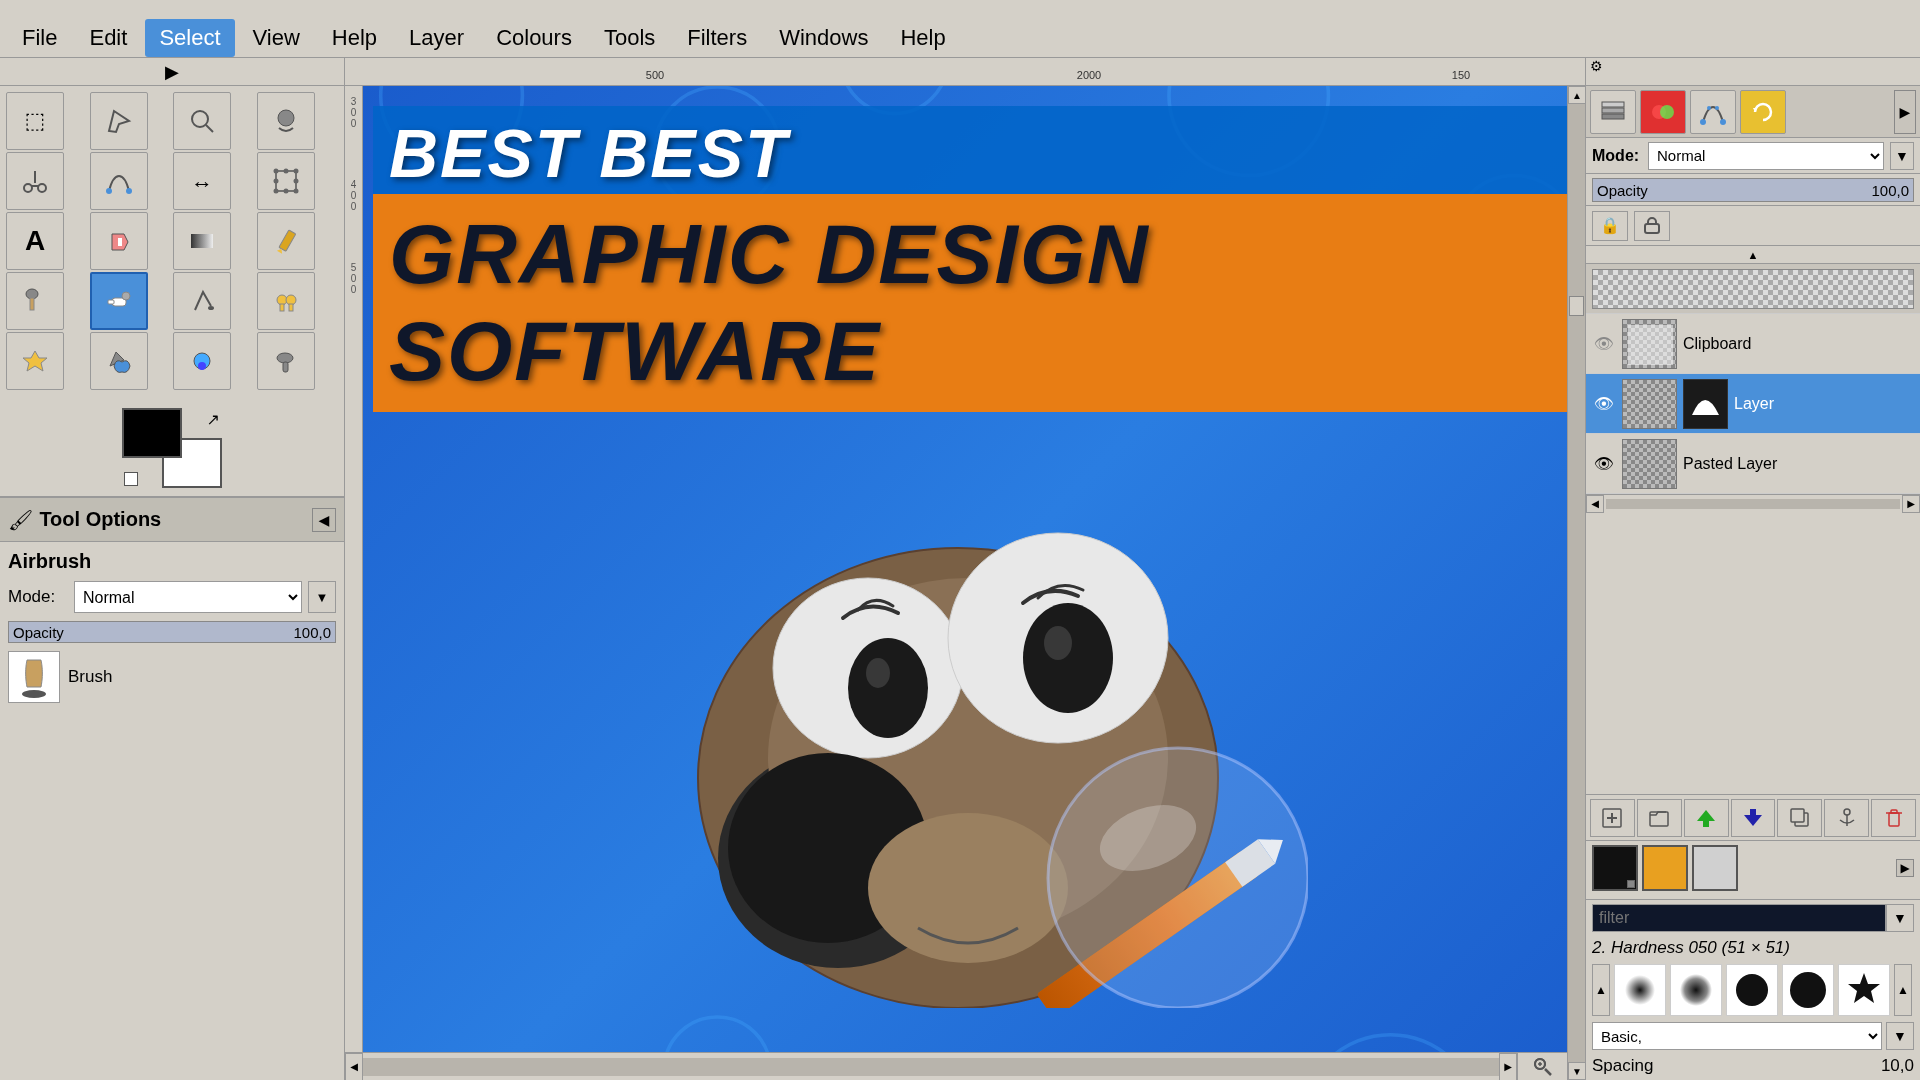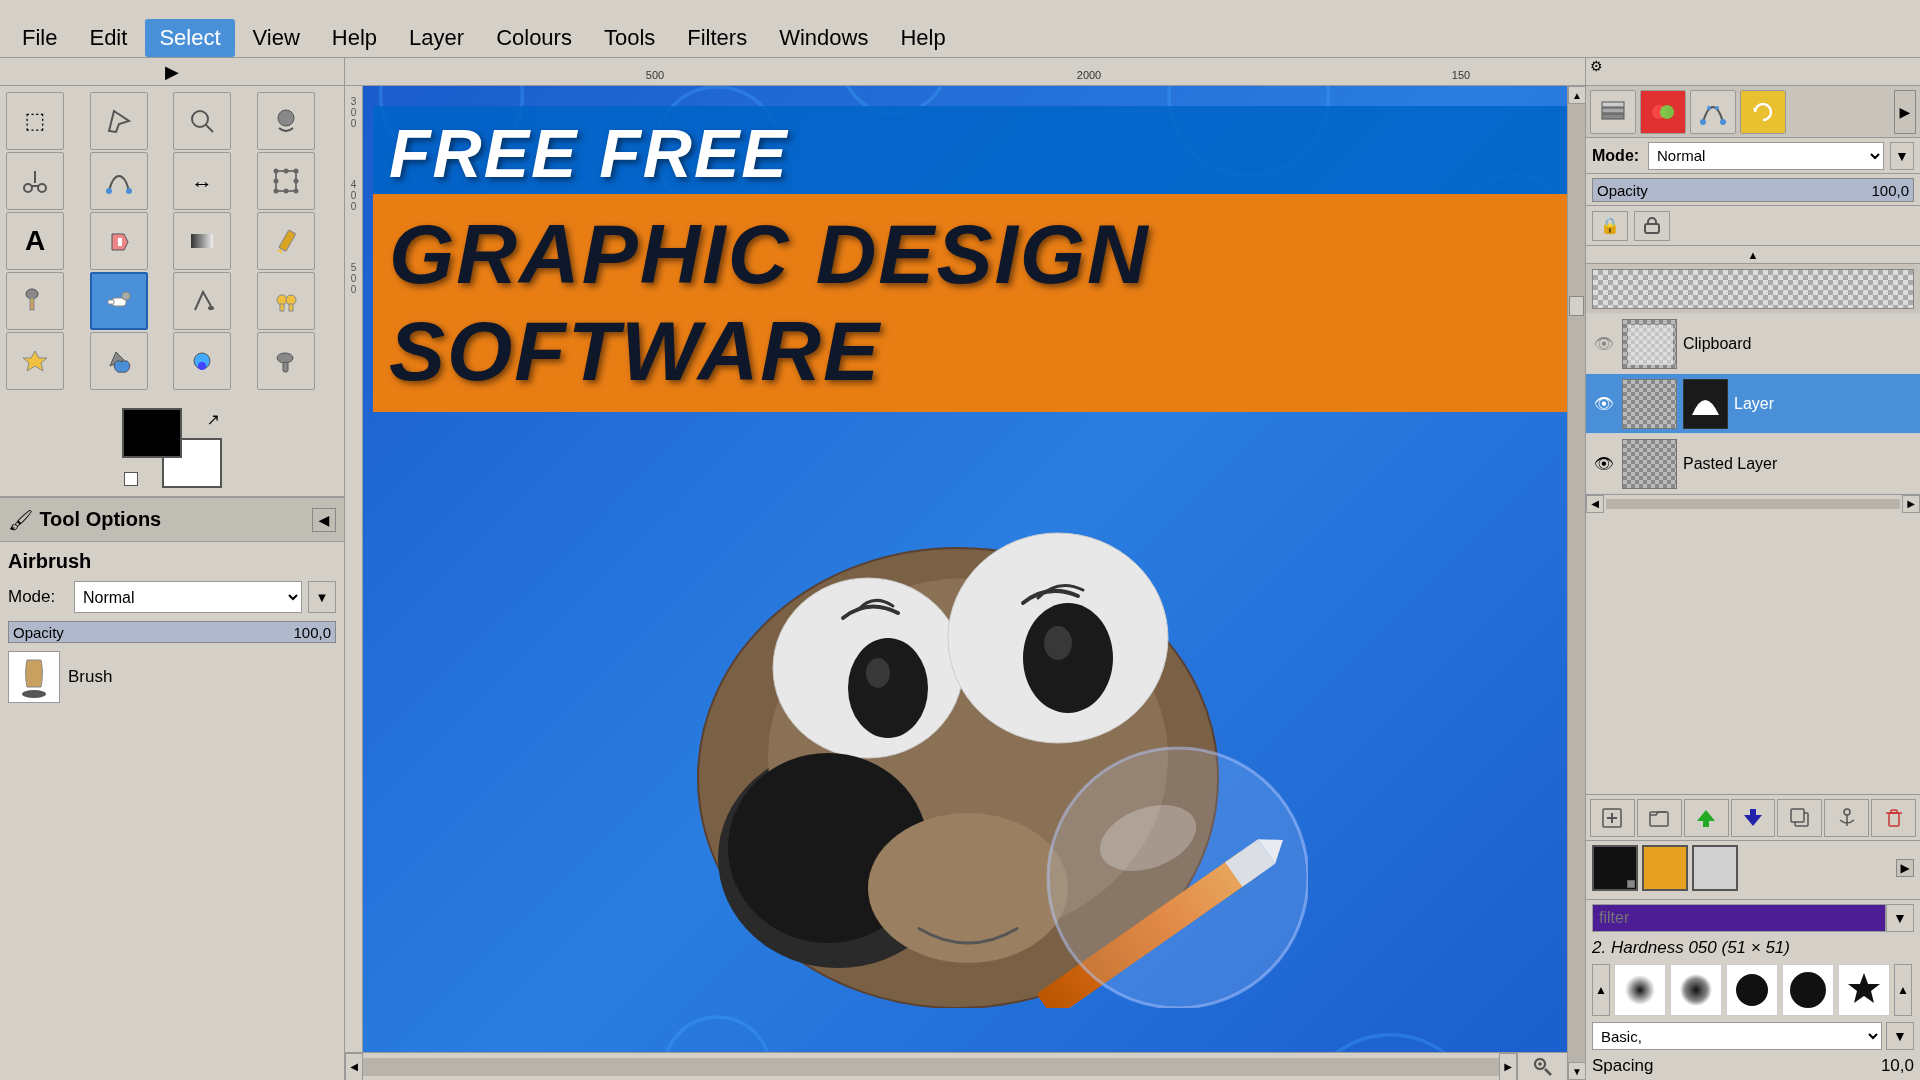--- a/index.html
+++ b/index.html
@@ -280,21 +280,21 @@
       display: flex; align-items: center; justify-content: center; font-size: 12px; cursor: pointer;
       margin-left: auto;
     }
 
     
     #brush-filter-section { padding: 4px 6px; }
     #filter-row {
       display: flex; align-items: center; margin-bottom: 6px;
     }
     #filter-input {
-      flex: 1; height: 28px; border: 1px solid #999; background: #4c1d95;
+      flex: 1; height: 28px; border: 1px solid #999; background: #0f172a;
       font-size: 16px; padding: 2px 6px; color: #888;
     }
     #filter-dropdown {
       width: 28px; height: 28px; background: #d4d0c8; border: 1px solid #999;
       display: flex; align-items: center; justify-content: center; cursor: pointer; font-size: 14px;
     }
     #brush-hardness-label { font-size: 17px; margin-bottom: 6px; font-style: italic; }
     #brush-presets {
       display: flex; align-items: center; gap: 4px; margin-bottom: 6px;
     }
@@ -550,21 +550,21 @@
           <circle cx="600" cy="60" r="28" fill="none" stroke="#4af" stroke-width="2"></circle>
           <circle cx="650" cy="180" r="35" fill="none" stroke="#4af" stroke-width="2"></circle>
           <circle cx="100" cy="700" r="40" fill="none" stroke="#4af" stroke-width="2"></circle>
           <circle cx="200" cy="650" r="30" fill="none" stroke="#4af" stroke-width="2"></circle>
           <circle cx="580" cy="680" r="50" fill="none" stroke="#4af" stroke-width="2"></circle>
           <circle cx="450" cy="720" r="35" fill="none" stroke="#4af" stroke-width="2"></circle>
         </svg>
       </div>
 
       <div id="banner-top">
-        <span id="banner-top-text">FREE FREE</span>
+        <span id="banner-top-text">BEST BEST</span>
       </div>
 
       <div id="banner-bottom">
         <span id="banner-bottom-text">GRAPHIC DESIGN SOFTWARE</span>
       </div>
 
       <div id="mascot-area">
         <svg width="650" height="650" viewBox="0 0 650 650">
 
           <ellipse cx="300" cy="420" rx="260" ry="230" fill="#7a6045" stroke="#5a4030" stroke-width="2"></ellipse>

